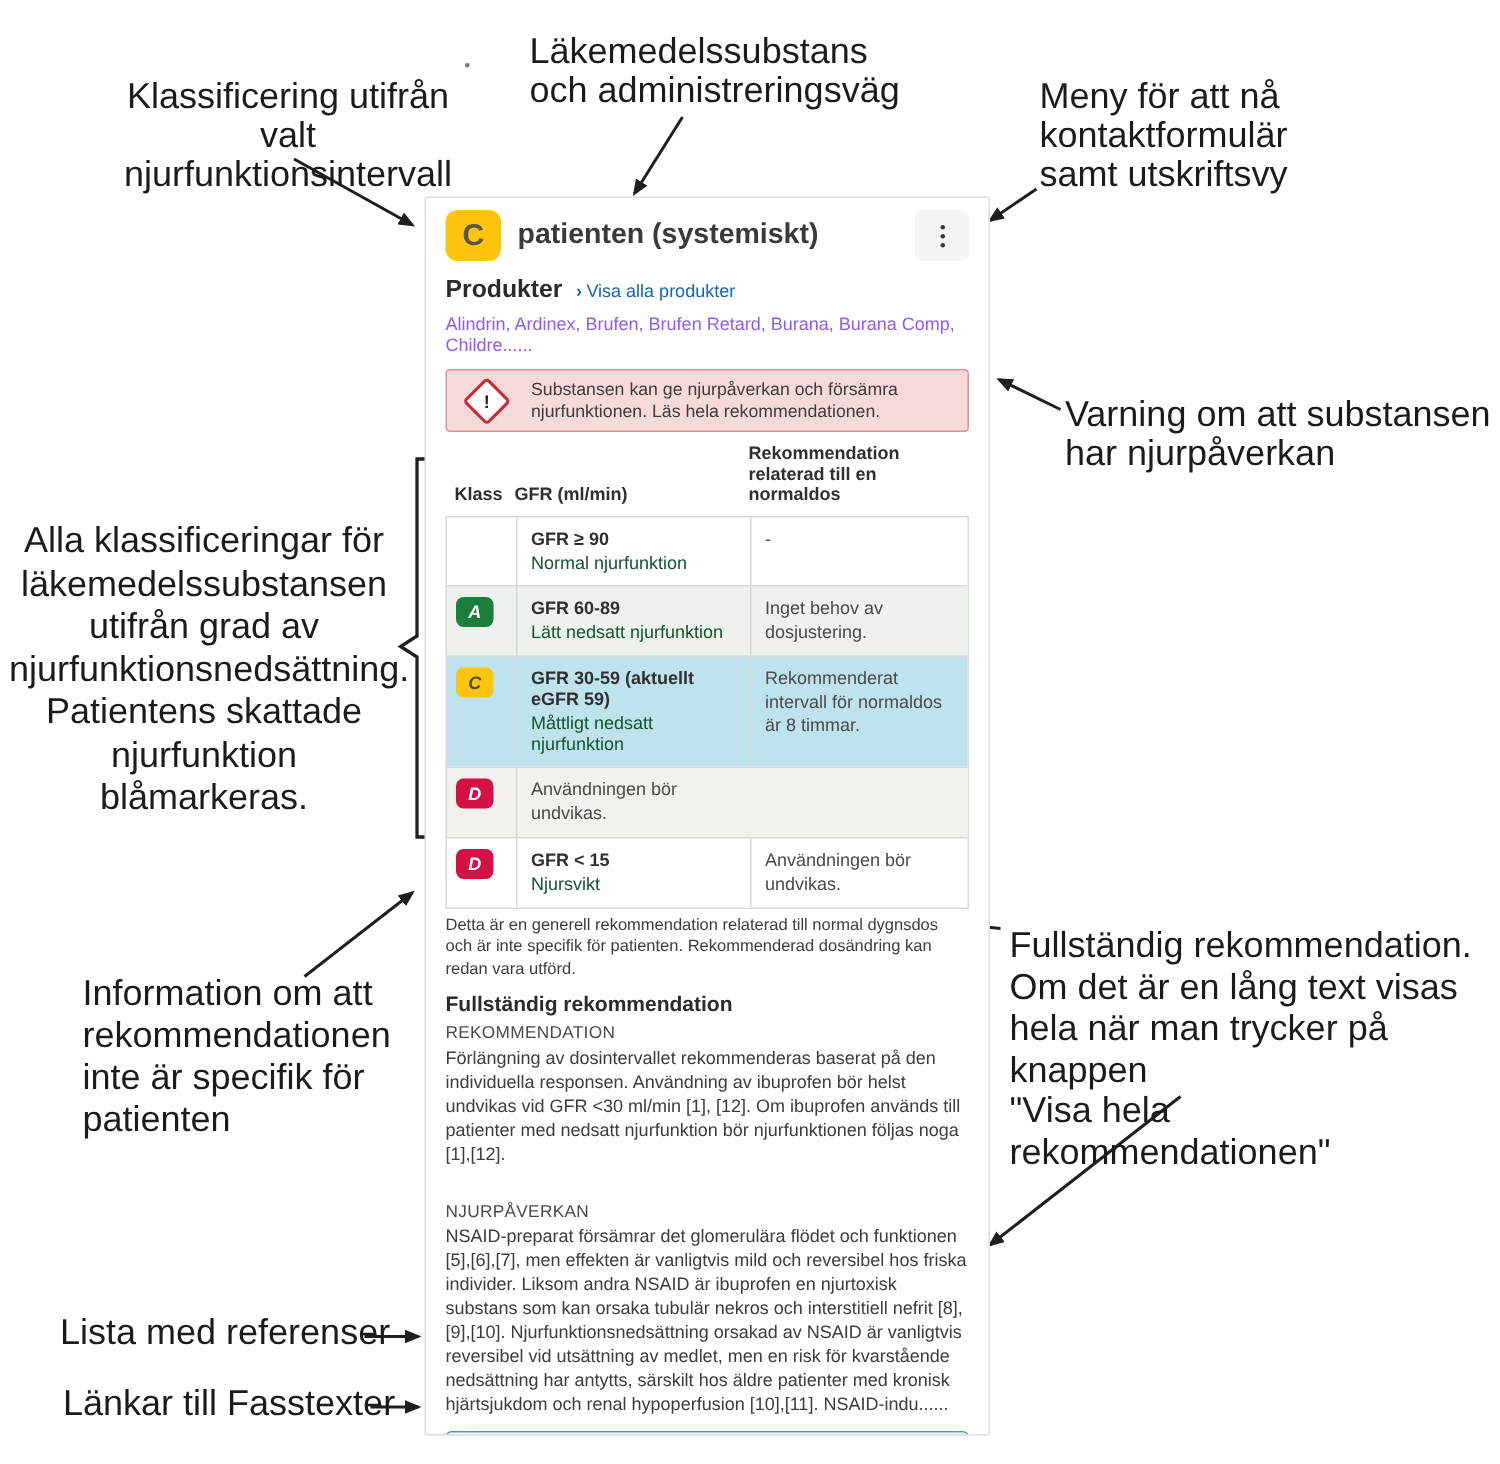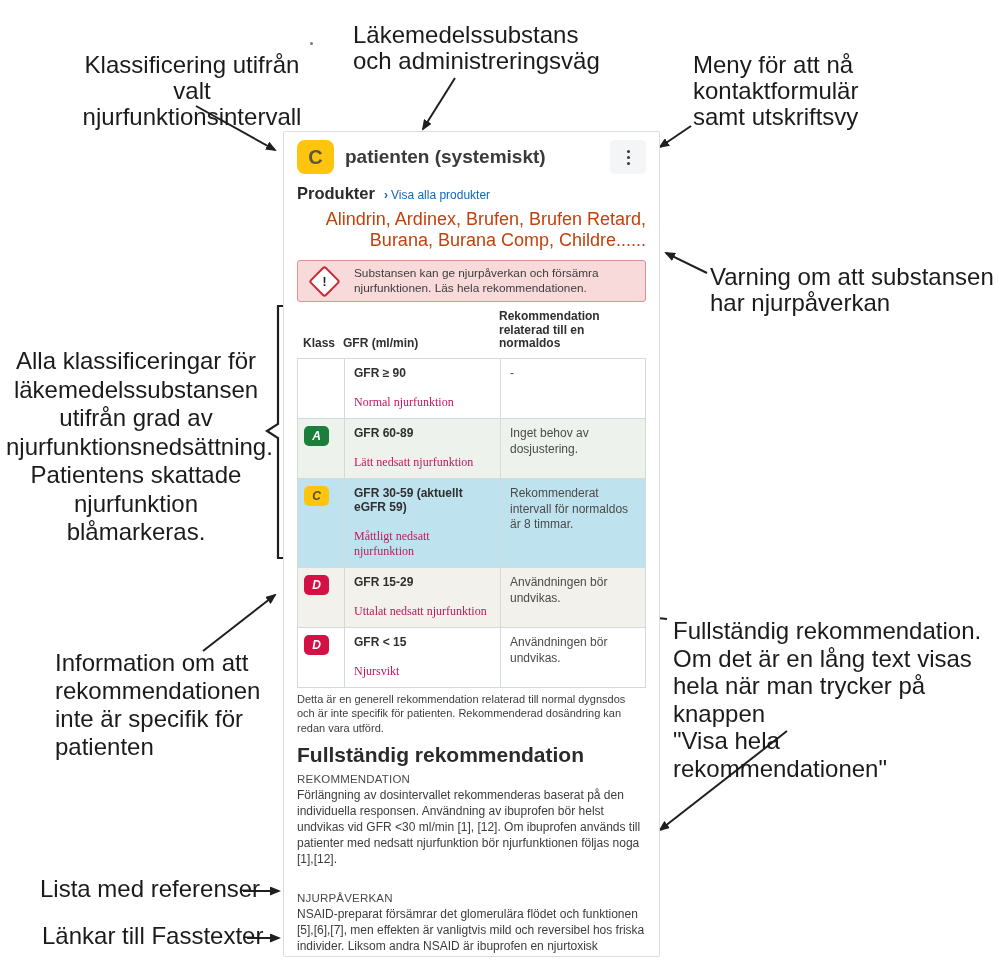--- a/index.html
+++ b/index.html
@@ -38,21 +38,21 @@
   .kebab {
     width:36px; height:34px; background:#f4f5f6; border:none; border-radius:5px; flex:none;
     display:flex; flex-direction:column; align-items:center; justify-content:center; gap:3px; cursor:pointer;
   }
   .kebab .dot { width:3px; height:3px; background:#3a3a3a; border-radius:50%; }
 
   .prod-row { margin-top:10px; display:flex; align-items:baseline; gap:9px; }
   .prod-h { font-size:16.5px; font-weight:700; color:#2b2b2b; }
   .prod-link { font-size:12px; color:var(--accent_blue,#1066bd); text-decoration:none; cursor:pointer; }
   .prod-link .chev-r { font-weight:700; margin-right:3px; }
-  .prod-list { margin:6px 0 0; font-size:18px; color:#c2410c;text-align:right; }
+  .prod-list { margin:6px 0 0; font-size:12px; color:#8b5cf6; }
 
   .warning {
     margin-top:9px; height:42px; box-sizing:border-box;
     background:var(--warning_bg,#f9dada); border:1px solid var(--warning_border,#dd9191); border-radius:3px;
     display:flex; align-items:center; gap:13px; padding:5px 10px;
   }
   .warn-icon {
     width:19px; height:19px; background:#fff; border:2.5px solid var(--warning_icon_red,#cc2936);
     border-radius:3px; transform:rotate(45deg); margin:0 5px; flex:none;
     display:flex; align-items:center; justify-content:center;
@@ -63,36 +63,36 @@
   .tbl { margin-top:6px; }
   .tbl-head { display:grid; grid-template-columns:46px 156px 1fr; align-items:end; padding:2px 0 7px; }
   .th { font-weight:700; font-size:12px; color:#2f2f2f; line-height:13.5px; }
   .th-klass { padding-left:6px; }
   .tbl-body { border:1px solid #d4d9de; }
   .tr { display:grid; grid-template-columns:46px 156px 1fr; border-top:1px solid #d4d9de; }
   .tr:first-child { border-top:none; }
   .td { padding:7.5px 9px; border-left:1px solid #d4d9de; }
   .td-klass { border-left:none; padding:7.5px 6px; }
   .td-gfr b { display:block; font-size:12px; color:#2f2f2f; }
-  .td-gfr em { display:block; font-style:normal; font-size:12px; color:#be185d; margin-top:15px;font-family:Liberation Serif, serif; }
+  .td-gfr em { display:block; font-style:normal; font-size:12px; color:#14532d; margin-top:2px; }
   .td-rek { font-size:12px; color:#4a4a4a; line-height:15.5px; }
   .row-a { background:var(--row_green_bg,#eef2ec); }
   .row-current { background:var(--highlight_row,#bfe3ee); }
   .row-d { background:var(--row_beige_bg,#f3f1eb); }
   .badge-sm {
     display:inline-flex; width:25px; height:20px; border-radius:5px;
     align-items:center; justify-content:center; font-weight:700; font-size:12px; color:#fff;
   }
   .badge-empty { visibility:hidden; }
   .badge-a { background:var(--badge_a,#1b7f3b); }
   .badge-c { background:var(--badge_c,#ffc40d); color:#4f4b38; }
   .badge-d { background:var(--badge_d,#d31145); }
 
   .disclaimer { margin:4px 0 0; font-size:11px; line-height:14.5px; }
-  .fullrec-h { margin:8px 0 0; font-size:21px; font-weight:700; color:#2b2b2b; }
+  .fullrec-h { margin:8px 0 0; font-size:14px; font-weight:700; color:#2b2b2b; }
   .sec-label { margin:6px 0 0; font-size:11.5px; color:#4a4a4a; letter-spacing:0.2px; }
   .sec-label.second { margin-top:25px; }
   .sec-text { margin:2px 0 0; font-size:12px; line-height:16px; }
 
   .visa-btn {
     margin-top:10px; width:100%; height:25px; background:#fff;
     border:1px solid #4b97d2; border-radius:4px; color:var(--accent_blue,#1066bd);
     font-size:12.5px; font-family:"Liberation Sans", sans-serif; cursor:pointer;
   }
 </style>
@@ -200,24 +200,20 @@
         <div class="tr row-current">
           <span class="td td-klass"><i class="badge-sm badge-c">C</i></span>
           <span class="td td-gfr">
               <b>GFR 30-59 (aktuellt eGFR 59)</b>
               <em>Måttligt nedsatt njurfunktion</em>
             </span>
           <span class="td td-rek">Rekommenderat intervall för normaldos är 8 timmar.</span>
         </div>
         <div class="tr row-d">
           <span class="td td-klass"><i class="badge-sm badge-d">D</i></span>
-          <span class="td td-gfr">
-              <b>GFR 15-29</b>
-              <em>Uttalat nedsatt njurfunktion</em>
-            </span>
           <span class="td td-rek">Användningen bör undvikas.</span>
         </div>
         <div class="tr">
           <span class="td td-klass"><i class="badge-sm badge-d">D</i></span>
           <span class="td td-gfr">
               <b>GFR &lt; 15</b>
               <em>Njursvikt</em>
             </span>
           <span class="td td-rek">Användningen bör undvikas.</span>
         </div>

